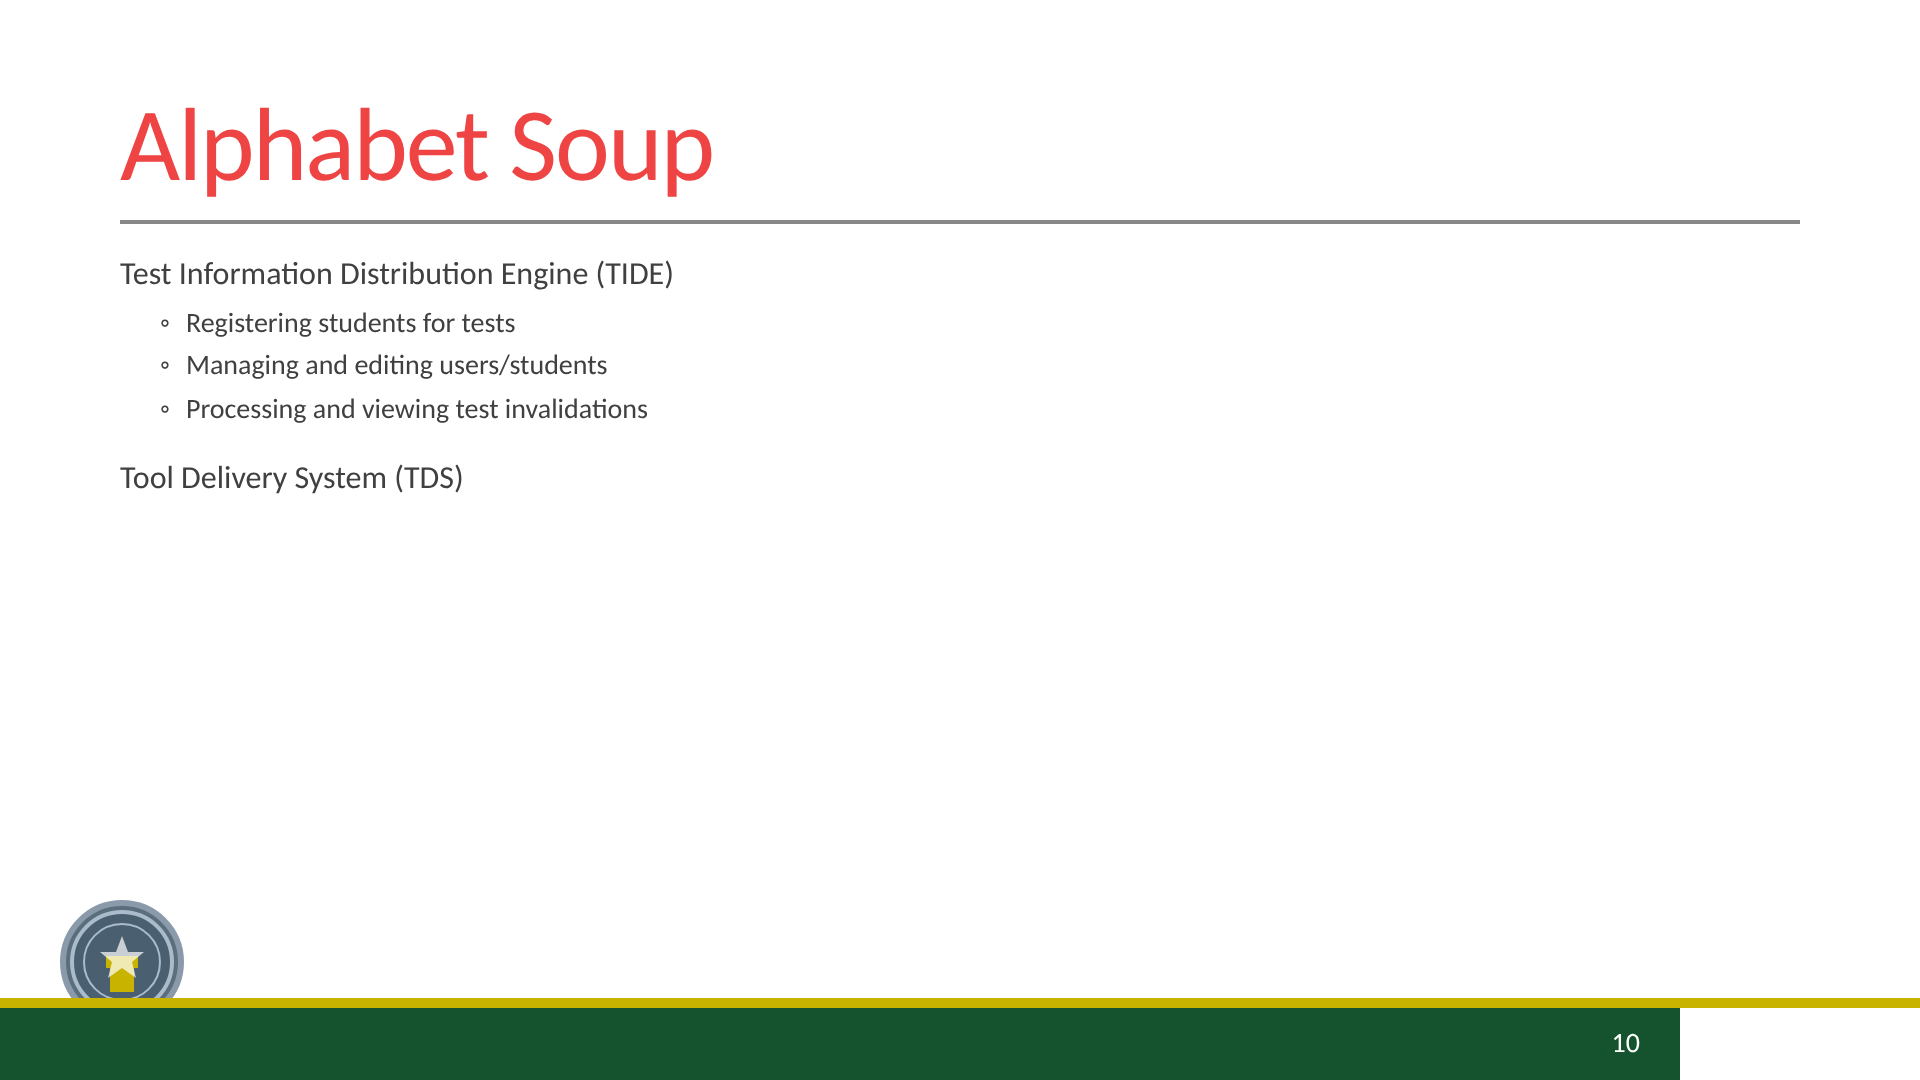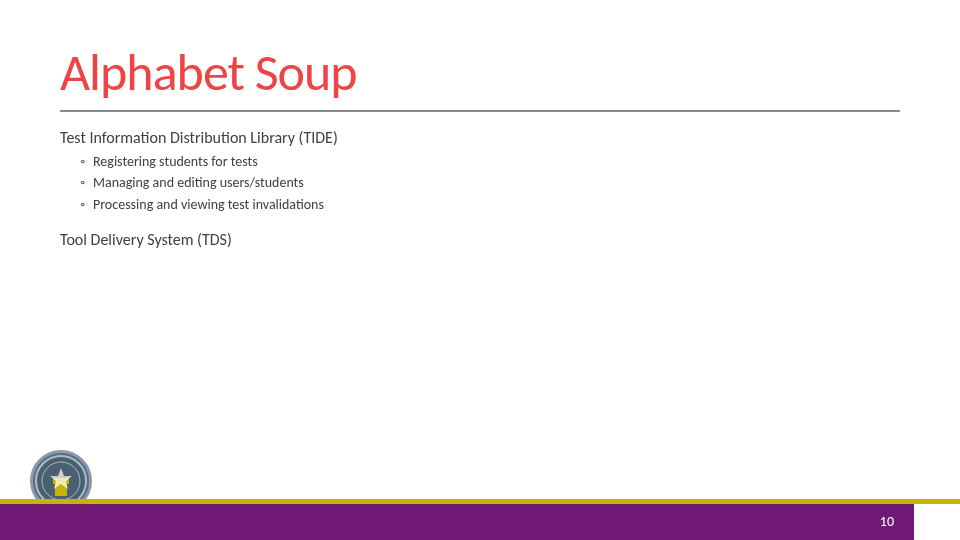--- a/index.html
+++ b/index.html
@@ -65,23 +65,23 @@
       content: '◦';
       font-size: 14px;
       color: #404040;
       flex-shrink: 0;
     }
 
     .bottom-bar {
       position: absolute;
       bottom: 0;
       left: 0;
-      width: 914px;
+      width: 840px;
       height: 36px;
-      background: #701a75;
+      background: #14532d;
       display: flex;
       align-items: center;
     }
 
     .bottom-bar-stripe {
       position: absolute;
       bottom: 36px;
       left: 0;
       width: 960px;
       height: 5px;
@@ -133,21 +133,21 @@
 </head>
 <body>
 
 <div class="slide">
 
   <h1 class="title">Alphabet Soup</h1>
   <div class="title-divider"></div>
 
 
   <div class="section">
-    <div class="section-heading">Test Information Distribution Library (TIDE)</div>
+    <div class="section-heading">Test Information Distribution Engine (TIDE)</div>
     <ul class="bullet-list">
       <li>
           <span>Registering students for tests</span>
         </li>
       <li>
           <span>Managing and editing users/students</span>
         </li>
       <li>
           <span>Processing and viewing test invalidations</span>
         </li>

